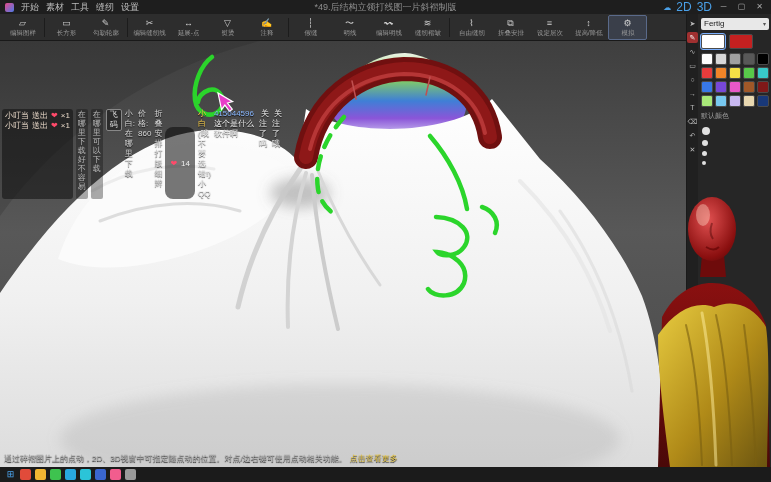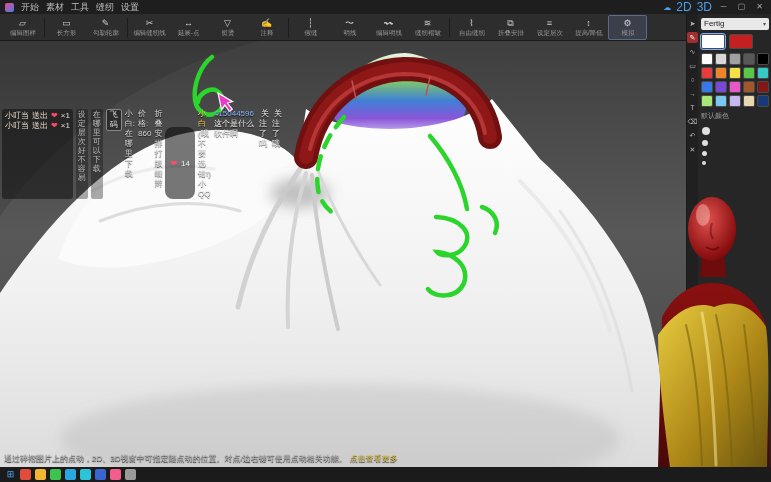--- a/index.html
+++ b/index.html
@@ -89,20 +89,21 @@
 
 <div class="screen">
 
   <div class="titlebar">
     <div class="logo"></div>
     <span class="menu-item">开始</span>
     <span class="menu-item">素材</span>
     <span class="menu-item">工具</span>
     <span class="menu-item">缝纫</span>
     <span class="menu-item">设置</span>
+    <span class="tb-title">*49.后结构立领打线图一片斜褶制版</span>
     <div class="tb-right">
       <span class="cloud">☁</span>
       <span class="mode-btn">2D</span>
       <span class="mode-btn">3D</span>
       <span class="win-btn">─</span>
       <span class="win-btn">▢</span>
       <span class="win-btn">✕</span>
     </div>
   </div>
 
@@ -250,21 +251,21 @@
           <span class="heart">❤</span>
           <span>×1</span>
         </div>
         <div class="giftrow">
           <span>小叮当</span>
             <span>送出</span>
           <span class="heart">❤</span>
           <span>×1</span>
         </div>
       </div>
-      <div class="notice">设定层次 好不容易</div>
+      <div class="notice">在哪里下载 好不容易</div>
       <div class="notice">在哪里可以下载</div>
       <div class="tag">飞码</div>
       <div class="infoline">小白: 在哪里下载</div>
       <div class="infoline">价格: 860</div>
       <div class="infoline">折叠安排 打版细辫</div>
       <div class="heartbox">
         <span class="heart">❤</span>
         <span>14</span>
       </div>
       <div class="msg sys">

